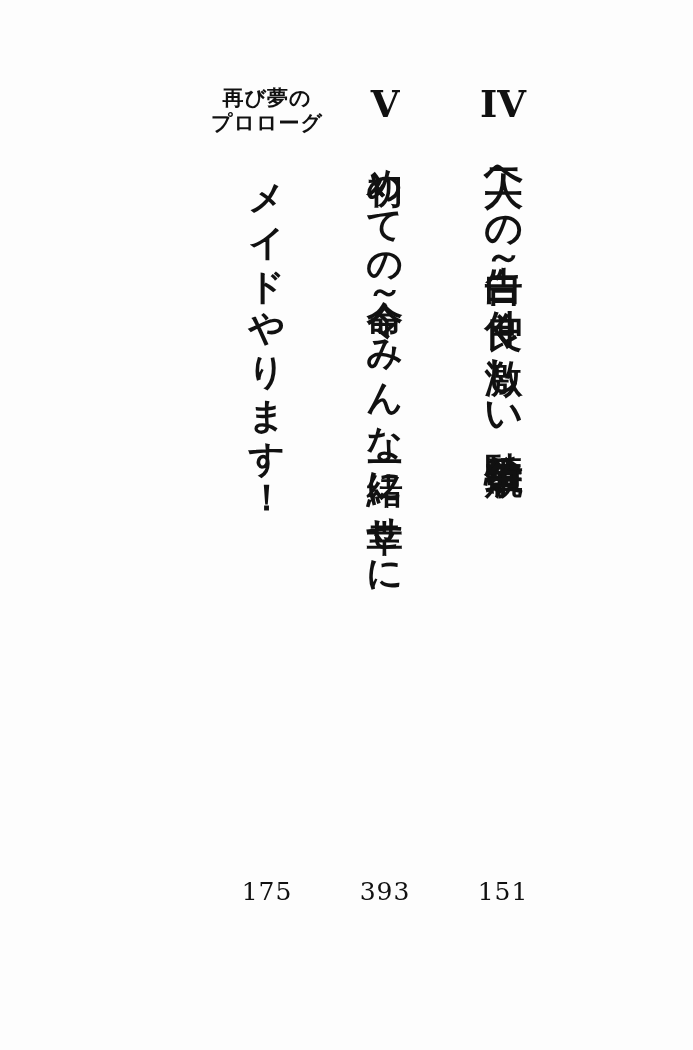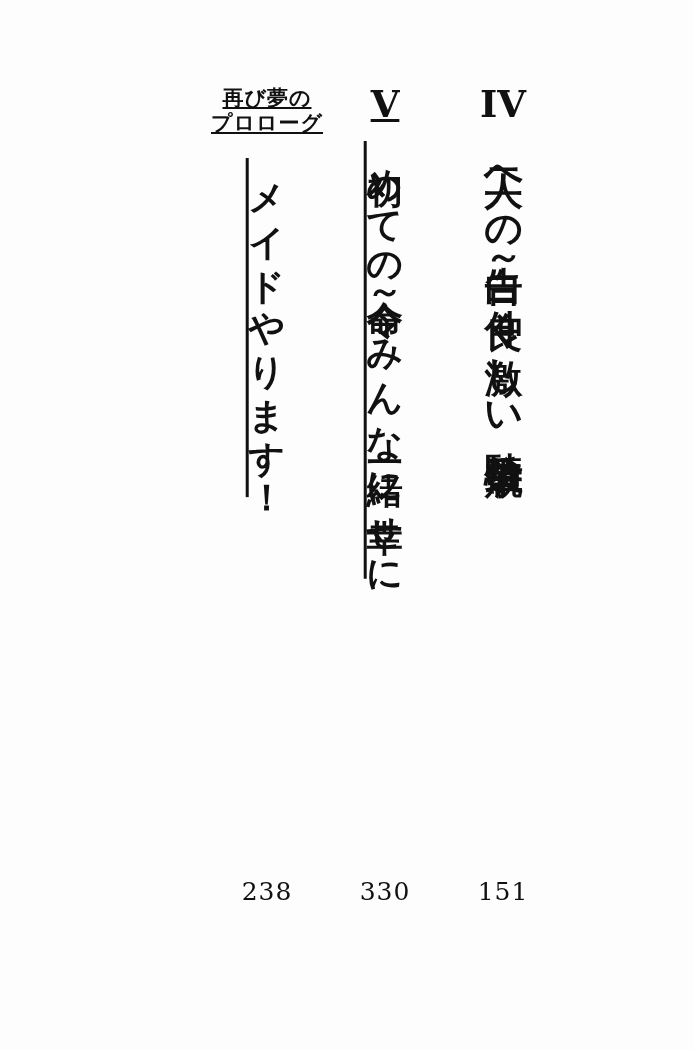--- a/index.html
+++ b/index.html
@@ -85,41 +85,40 @@
     width: 100%;
     text-align: center;
     font-family: "DejaVu Serif", "Liberation Serif", serif;
     font-size: 25px;
     letter-spacing: 1px;
     color: #111111;
   }
   
   .entry + .entry {
     margin-right: 34px;
-    text-decoration: underline;
   }
 </style>
 </head>
 <body>
 
 <div class="page">
   <div class="toc">
 
     <div class="entry">
       <div class="entry-num">IV</div>
       <div class="entry-title">二人への告白～仲良く激しい騎乗位競争</div>
       <div class="entry-page">151</div>
     </div>
 
     <div class="entry">
       <div class="entry-num">V</div>
       <div class="entry-title compact">初めての命令～みんな一緒に幸せに</div>
-      <div class="entry-page">330</div>
+      <div class="entry-page">393</div>
     </div>
 
     <div class="entry">
       <div class="entry-num small">再び夢の<br>プロローグ</div>
       <div class="entry-title compact">メイドやります！</div>
-      <div class="entry-page">238</div>
+      <div class="entry-page">175</div>
     </div>
 
   </div>
 </div>
 
 </body></html>

